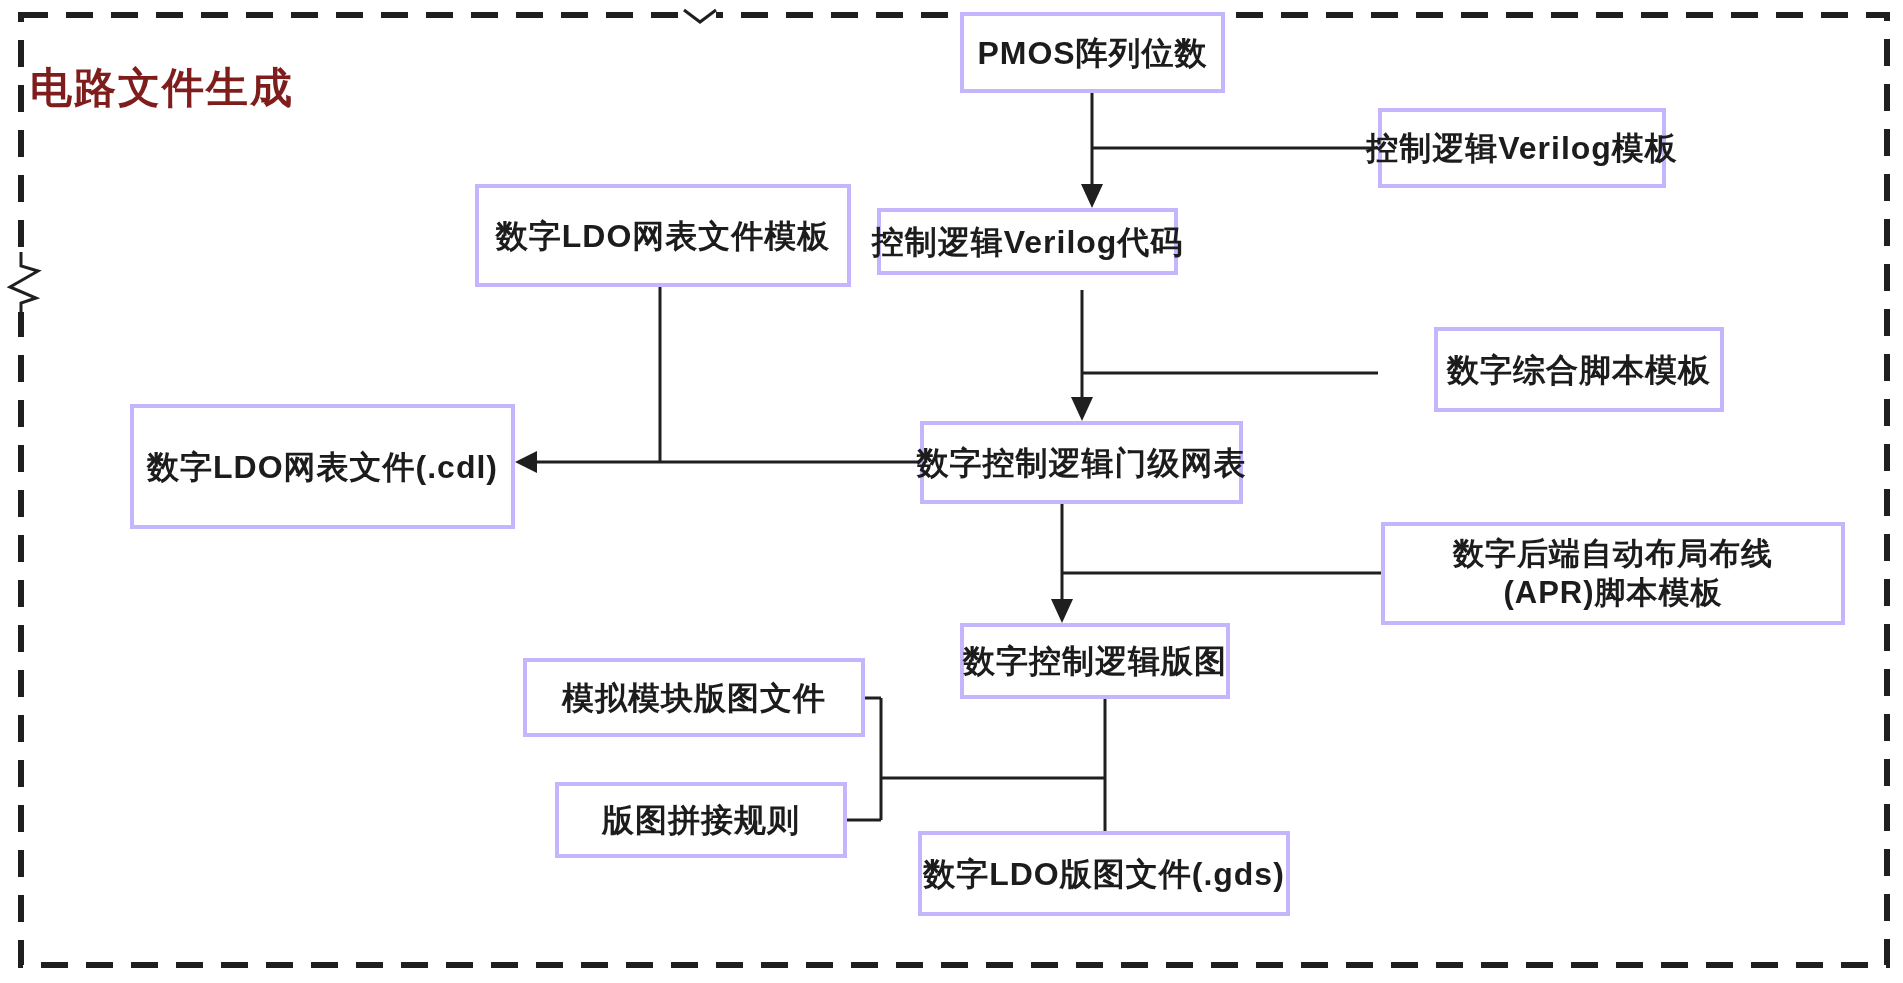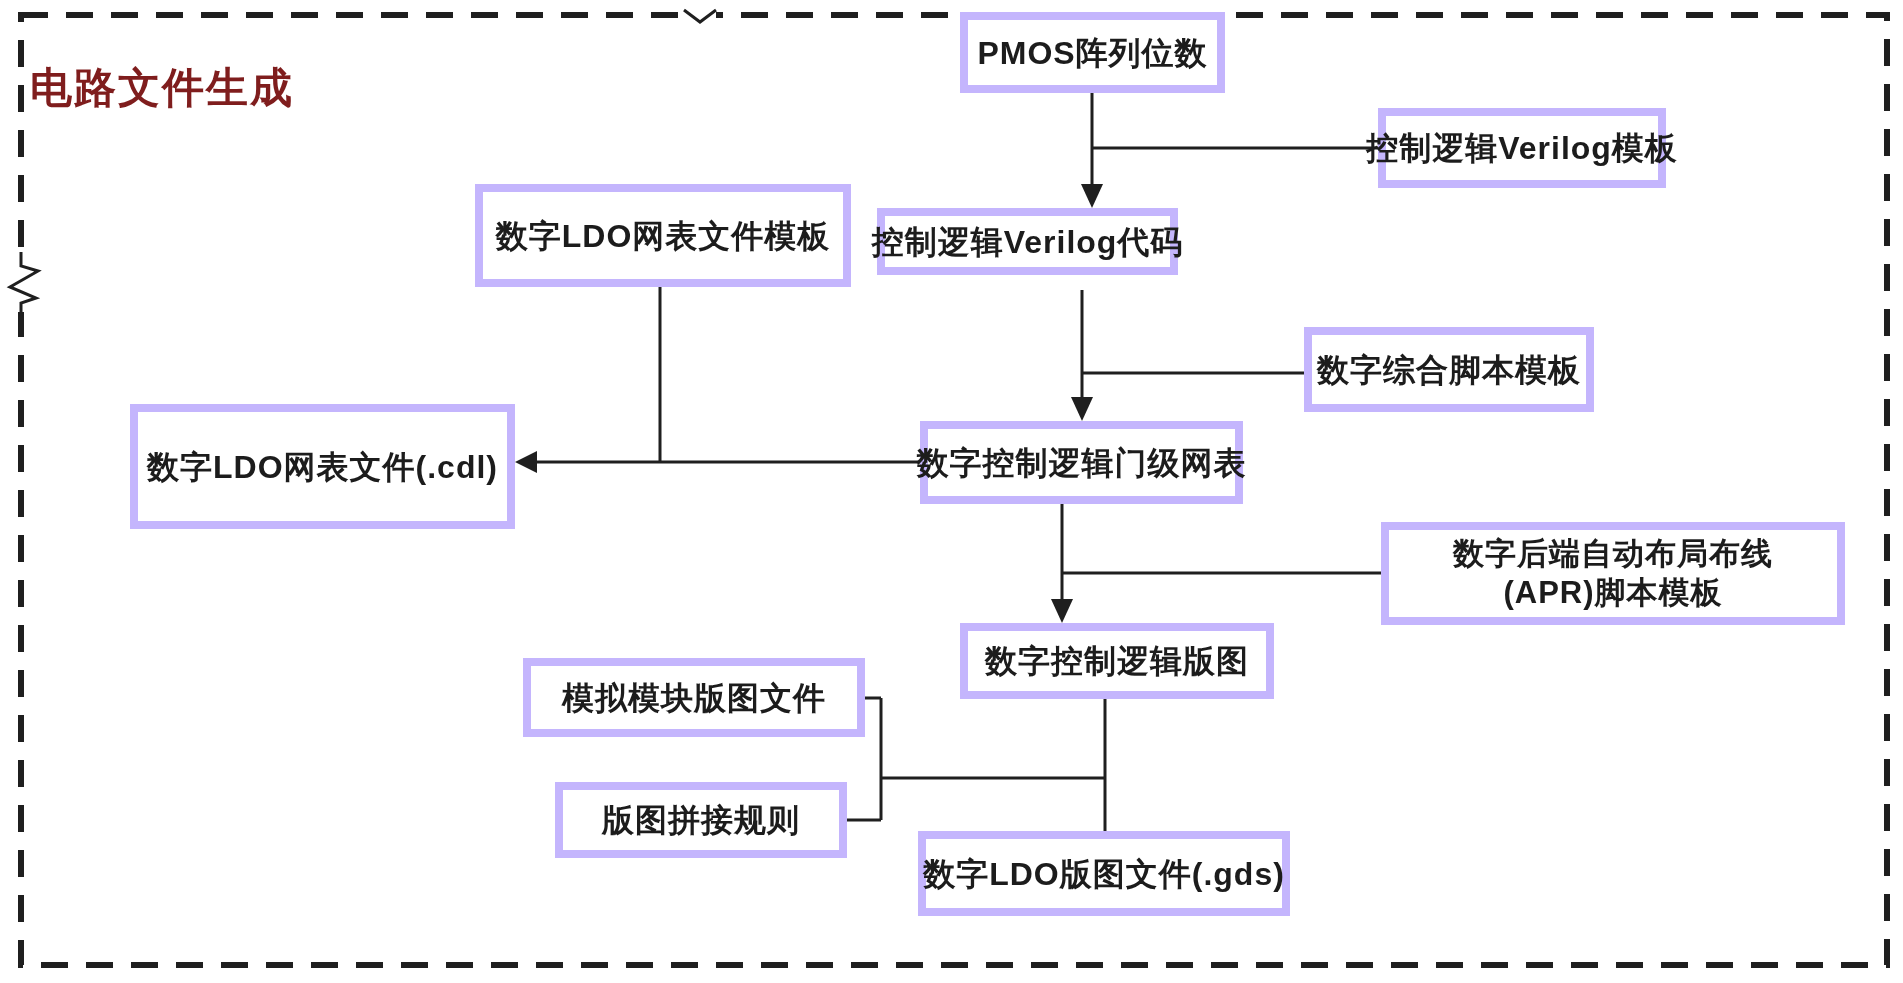--- a/index.html
+++ b/index.html
@@ -22,21 +22,21 @@
     left: 30px; top: 60px;
     font-size: 42px;
     font-weight: 700;
     letter-spacing: 2px;
     color: #7f1d1d;
     white-space: nowrap;
   }
   .node {
     position: absolute;
     box-sizing: border-box;
-    border: 8px solid #c4b5fd;
+    border: 4px solid #c4b5fd;
     background: #ffffff;
     display: flex;
     flex-direction: column;
     align-items: center;
     justify-content: center;
     text-align: right;
     font-size: 32px;
     font-weight: 600;
     letter-spacing: 1px;
     line-height: 1.25;
@@ -95,33 +95,33 @@
   </div>
 
   <div class="node" style="left:877px; top:208px; width:301px; height:67px;">
     <span class="line">控制逻辑Verilog代码</span>
   </div>
 
   <div class="node" style="left:920px; top:421px; width:323px; height:83px;">
     <span class="line">数字控制逻辑门级网表</span>
   </div>
 
-  <div class="node" style="left:960px; top:623px; width:314px; height:76px;">
+  <div class="node" style="left:960px; top:623px; width:270px; height:76px;">
     <span class="line">数字控制逻辑版图</span>
   </div>
 
   <div class="node" style="left:918px; top:831px; width:372px; height:85px;">
     <span class="line">数字LDO版图文件(.gds)</span>
   </div>
 
   <div class="node" style="left:1378px; top:108px; width:288px; height:80px;">
     <span class="line">控制逻辑Verilog模板</span>
   </div>
 
-  <div class="node" style="left:1304px; top:327px; width:290px; height:85px;">
+  <div class="node" style="left:1434px; top:327px; width:290px; height:85px;">
     <span class="line">数字综合脚本模板</span>
   </div>
 
   <div class="node apr" style="left:1381px; top:522px; width:464px; height:103px;">
     <span class="line">数字后端自动布局布线</span>
     <span class="line">(APR)脚本模板</span>
   </div>
 
   <div class="node" style="left:475px; top:184px; width:376px; height:103px;">
     <span class="line">数字LDO网表文件模板</span>

